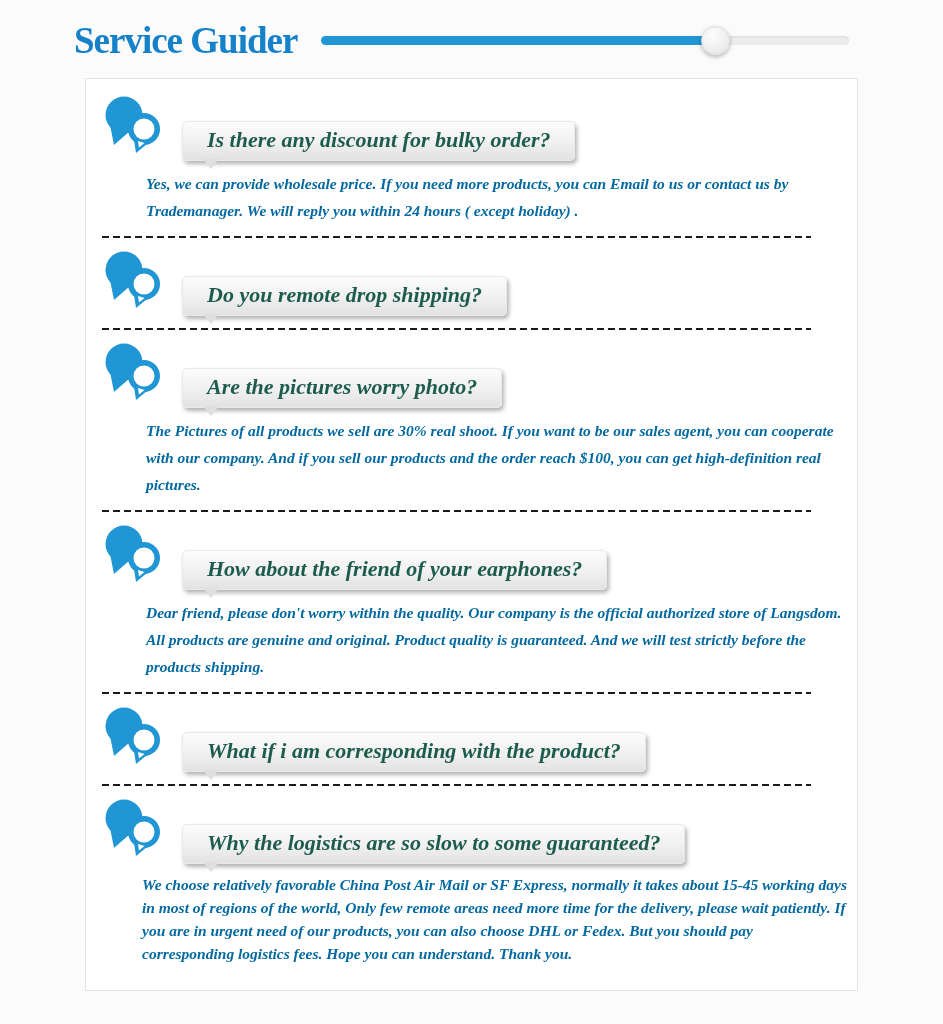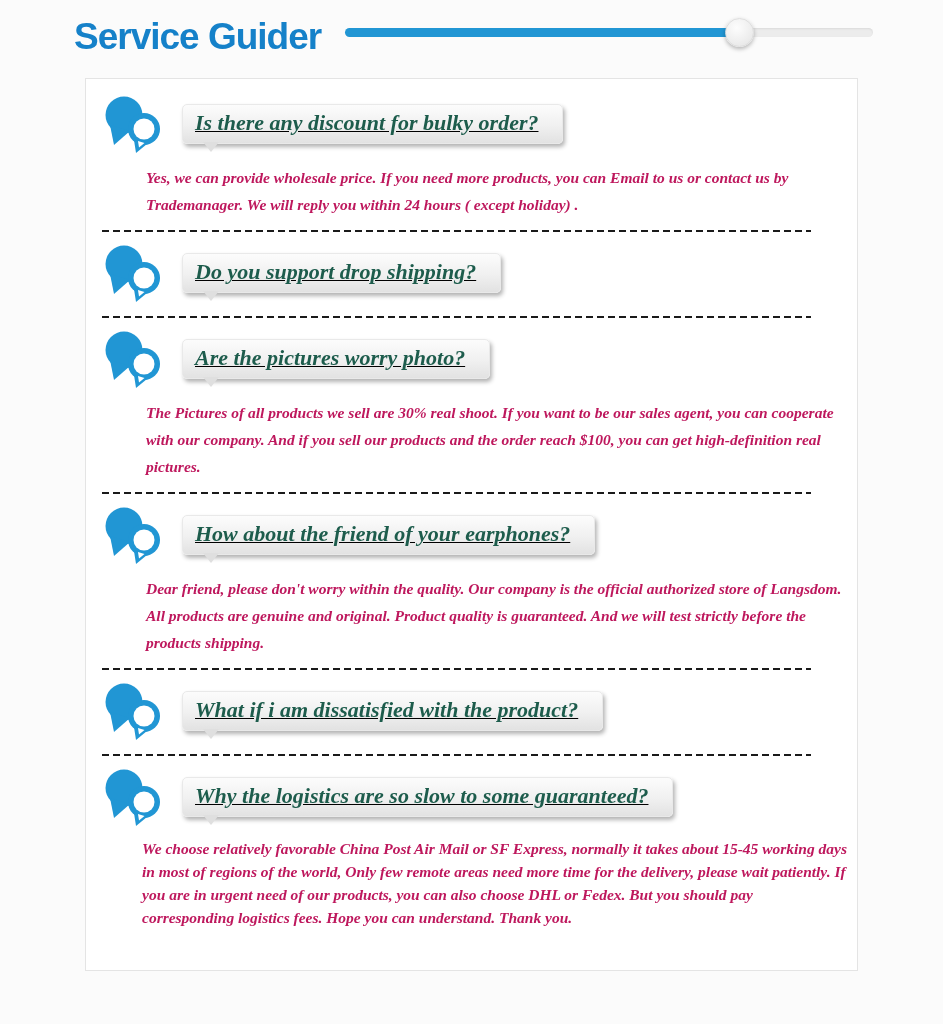--- a/index.html
+++ b/index.html
@@ -10,22 +10,22 @@
   }
   *{margin:0;padding:0;box-sizing:border-box;}
   body{
     width:943px;height:1024px;
     background:#fbfbfb;
     font-family:"Liberation Sans",sans-serif;
     overflow:hidden;
   }
   
   .hdr{
-    display:flex;
-    padding:16px 0 8px 74px;height:72px;
+    display:flex;align-items:center;
+    padding:16px 0 8px 74px;height:72px;font-family:Liberation Serif, serif;
   }
   .hdr h1{
     font-size:37px;font-weight:700;letter-spacing:-1px;
     color:var(--blue-title);white-space:nowrap;
   }
   .slider{
     position:relative;width:528px;height:32px;margin-left:24px;flex:none;
   }
   .track-blue{
     position:absolute;left:0;top:12px;width:396px;height:9px;
@@ -46,41 +46,40 @@
   .faq-box{
     width:773px;margin:6px 85px 0 85px;min-height:893px;
     background:#fff;border:1px solid #e4e4e4;
     padding:14px 10px 16px 10px;
   }
   .faq-block{margin-top:2px;}
   .qrow{display:flex;align-items:flex-start;padding-left:4px;}
   .icon{width:66px;height:60px;flex:none;display:block;}
   .icon svg{width:100%;height:100%;display:block;}
   .qbubble{
-    position:relative;margin-left:16px;margin-top:9px;
-    padding:5px 24px 7px 12px;
+    position:relative;margin-left:16px;margin-top:26px;
+    padding:5px 24px 7px 24px;
     background:linear-gradient(180deg,#fcfcfc 0%,#f0f0f0 55%,#e2e2e2 100%);
     border:1px solid #e9e9e9;border-radius:5px;
     box-shadow:2px 3px 4px rgba(0,0,0,.30);
-    text-decoration:underline;
   }
   .qbubble::after{
     content:"";position:absolute;left:20px;bottom:-9px;
     border-left:8px solid transparent;border-right:8px solid transparent;
     border-top:10px solid #dfdfdf;
   }
   .qtext{
     font-family:"Liberation Serif",serif;
     font-style:italic;font-weight:700;
     font-size:22px;color:var(--green-q);white-space:nowrap;
   }
   .answer{
     font-family:"Liberation Serif",serif;
     font-style:italic;font-weight:700;
-    font-size:15.5px;line-height:1.72;color:#be185d;
+    font-size:15.5px;line-height:1.72;color:#0369a1;
     margin:10px 0 8px 50px;max-width:705px;
   }
   .faq-block:last-child .answer{line-height:1.48;max-width:725px;margin-left:46px;}
   .sep{
     height:2px;margin:12px 36px 12px 6px;
     background:repeating-linear-gradient(90deg,var(--sep-color) 0 7px,transparent 7px 11px);
   }
   .faq-block:last-child .sep{display:none;}
 </style>
 </head>
@@ -124,21 +123,21 @@
         <svg viewBox="0 0 66 60" xmlns="http://www.w3.org/2000/svg" aria-hidden="true">
           <circle cx="24" cy="20" r="18.5" fill="#2196d4"></circle>
           <path d="M10 30 L14 50 L30 36 Z" fill="#2196d4"></path>
           <circle cx="44" cy="34" r="16" fill="#2196d4"></circle>
           <circle cx="44" cy="34" r="10.5" fill="#ffffff"></circle>
           <path d="M34 45 L36 58 L47 49 Z" fill="#2196d4"></path>
           <path d="M38 46 L39 52.5 L44.5 48 Z" fill="#ffffff"></path>
         </svg>
       </span>
       <div class="qbubble">
-        <span class="qtext">Do you support drop shipping?</span>
+        <span class="qtext">Do you remote drop shipping?</span>
       </div>
     </div>
     <div class="sep"></div>
   </div>
 
   <div class="faq-block">
     <div class="qrow">
       <span class="icon">
         <svg viewBox="0 0 66 60" xmlns="http://www.w3.org/2000/svg" aria-hidden="true">
           <circle cx="24" cy="20" r="18.5" fill="#2196d4"></circle>
@@ -183,21 +182,21 @@
         <svg viewBox="0 0 66 60" xmlns="http://www.w3.org/2000/svg" aria-hidden="true">
           <circle cx="24" cy="20" r="18.5" fill="#2196d4"></circle>
           <path d="M10 30 L14 50 L30 36 Z" fill="#2196d4"></path>
           <circle cx="44" cy="34" r="16" fill="#2196d4"></circle>
           <circle cx="44" cy="34" r="10.5" fill="#ffffff"></circle>
           <path d="M34 45 L36 58 L47 49 Z" fill="#2196d4"></path>
           <path d="M38 46 L39 52.5 L44.5 48 Z" fill="#ffffff"></path>
         </svg>
       </span>
       <div class="qbubble">
-        <span class="qtext">What if i am dissatisfied with the product?</span>
+        <span class="qtext">What if i am corresponding with the product?</span>
       </div>
     </div>
     <div class="sep"></div>
   </div>
 
   <div class="faq-block">
     <div class="qrow">
       <span class="icon">
         <svg viewBox="0 0 66 60" xmlns="http://www.w3.org/2000/svg" aria-hidden="true">
           <circle cx="24" cy="20" r="18.5" fill="#2196d4"></circle>

